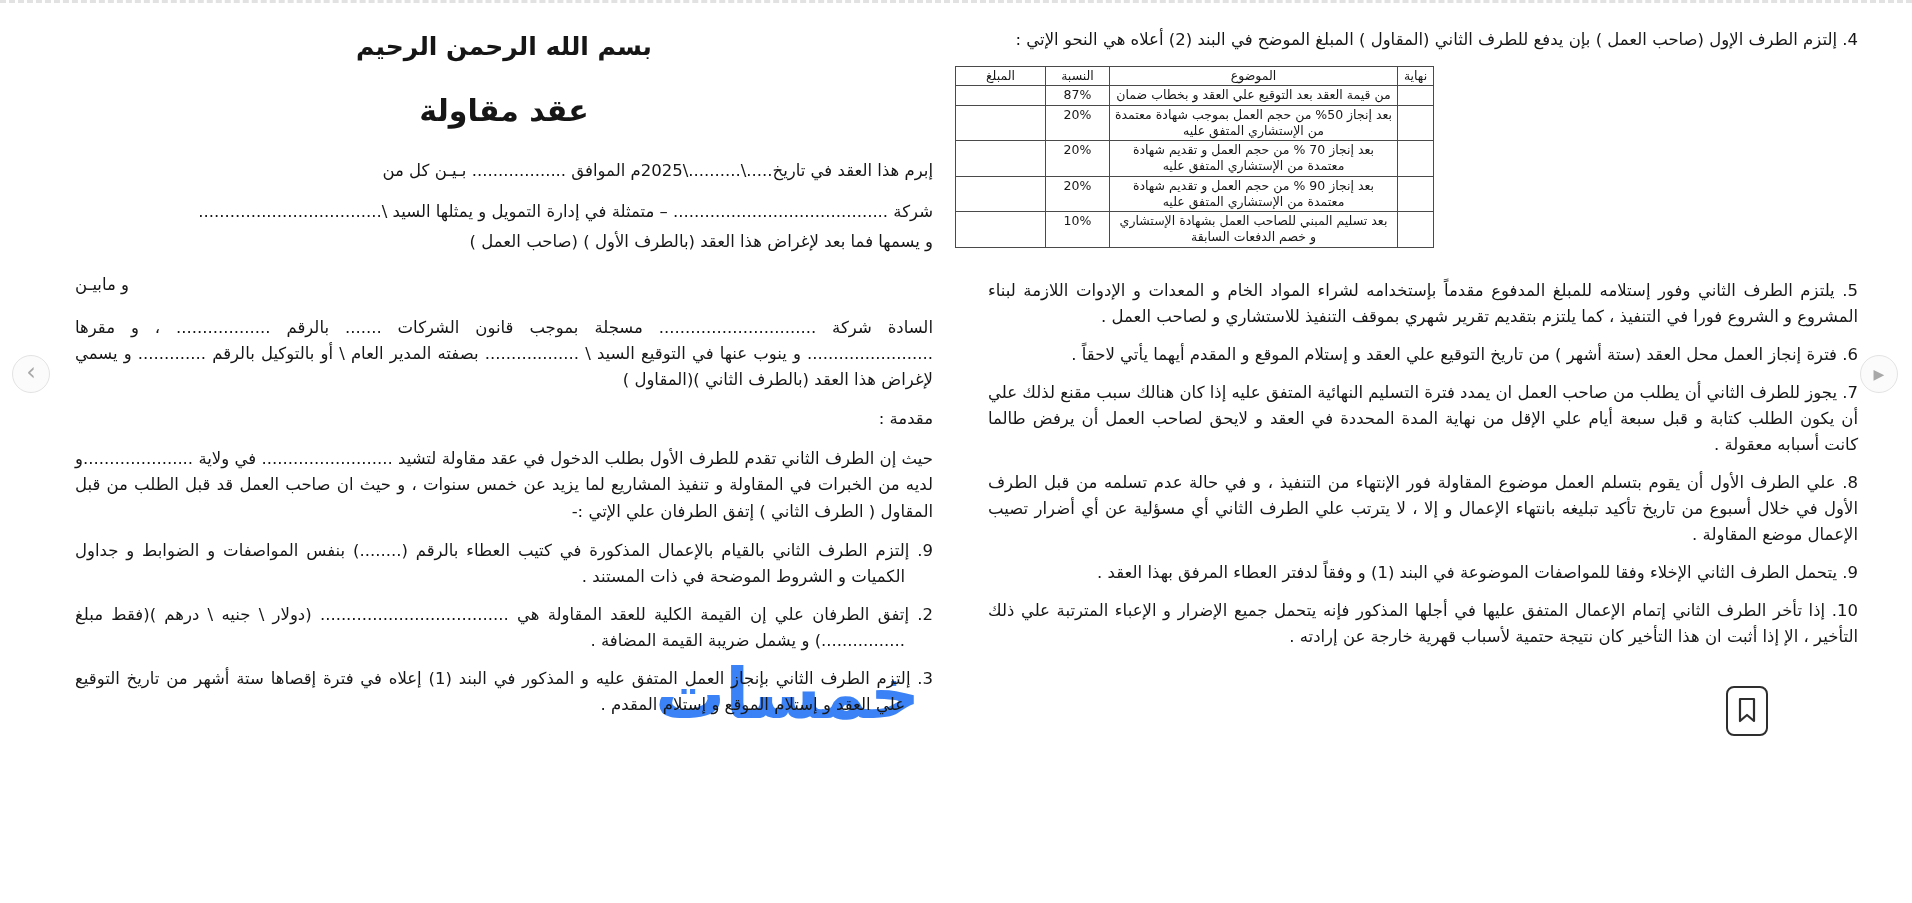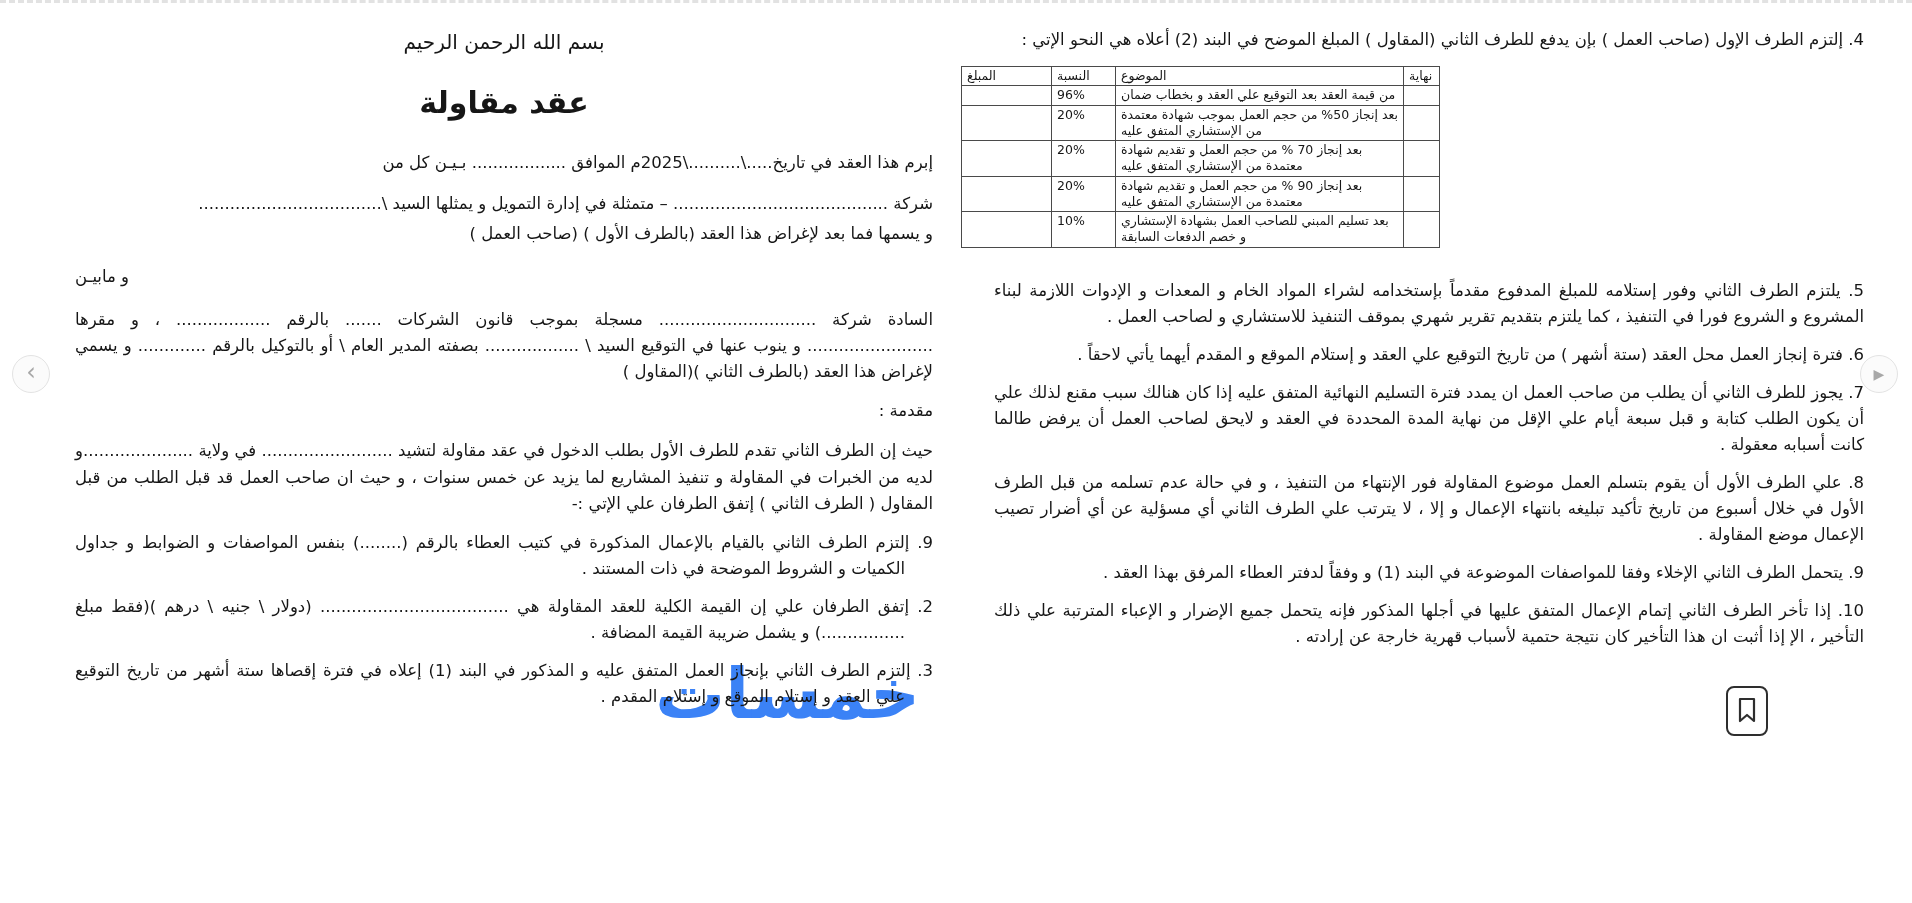--- a/index.html
+++ b/index.html
@@ -18,27 +18,27 @@
   
   .page {
     position:absolute;
     top:24px;
     direction:rtl;
     font-size:16.5px;
     line-height:1.58;
     z-index:2;
   }
   .page-one { left:75px;  width:858px; }
-  .page-two { right:48px; width:870px; }
+  .page-two { right:54px; width:870px; }
 
   .para { text-align:justify; margin-bottom:13px; }
   .hang { padding-right:28px; text-indent:-28px; }
 
   .basmala {
-    font-size:20px; font-weight:normal; text-align:center;
+    font-size:25px; font-weight:bold; text-align:center;
     margin-bottom:20px;
   }
   .doc-title {
     font-size:30px; font-weight:bold; text-align:center;
     margin-bottom:24px;
   }
   .p-intro   { margin-bottom:15px;margin-top:9px; }
   .p-company { margin-bottom:4px; }
   .p-naming  { margin-bottom:17px; }
   .p-between { text-align:left; padding-left:0; padding-right:76px; margin-bottom:17px; }
@@ -49,21 +49,21 @@
     border-collapse:collapse;
     margin:12px 424px 30px 0;  
     font-size:12.5px;
     line-height:1.3;
     width:478px;
     table-layout:fixed;
   }
   .pay-table th, .pay-table td {
     border:1px solid #4a4a4a;
     padding:1px 5px;
-    text-align:left;
+    text-align:center;
     font-weight:normal;
     vertical-align:top;
     overflow:hidden;
   }
   .pay-table .c-num    { width:36px; }
   .pay-table .c-subj   { width:288px; }
   .pay-table .c-pct    { width:64px; }
   .pay-table .c-amount { width:90px; }
 
   .clause { margin-bottom:12px; }
@@ -144,21 +144,21 @@
           <th>نهاية</th>
           <th>الموضوع</th>
           <th>النسبة</th>
           <th>المبلغ</th>
         </tr>
       </thead>
       <tbody>
         <tr>
           <td></td>
           <td>من قيمة العقد بعد التوقيع علي العقد و بخطاب ضمان</td>
-          <td>96%</td>
+          <td>87%</td>
           <td></td>
         </tr>
         <tr>
           <td></td>
           <td>بعد إنجاز 50% من حجم العمل بموجب شهادة معتمدة من الإستشاري المتفق عليه</td>
           <td>20%</td>
           <td></td>
         </tr>
         <tr>
           <td></td>

